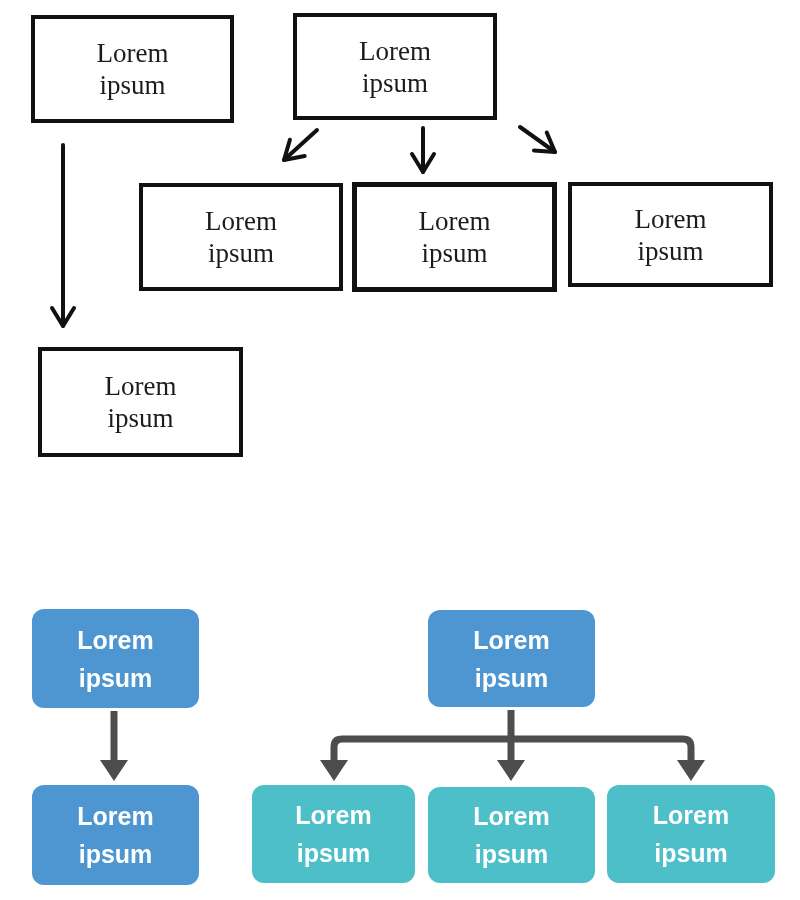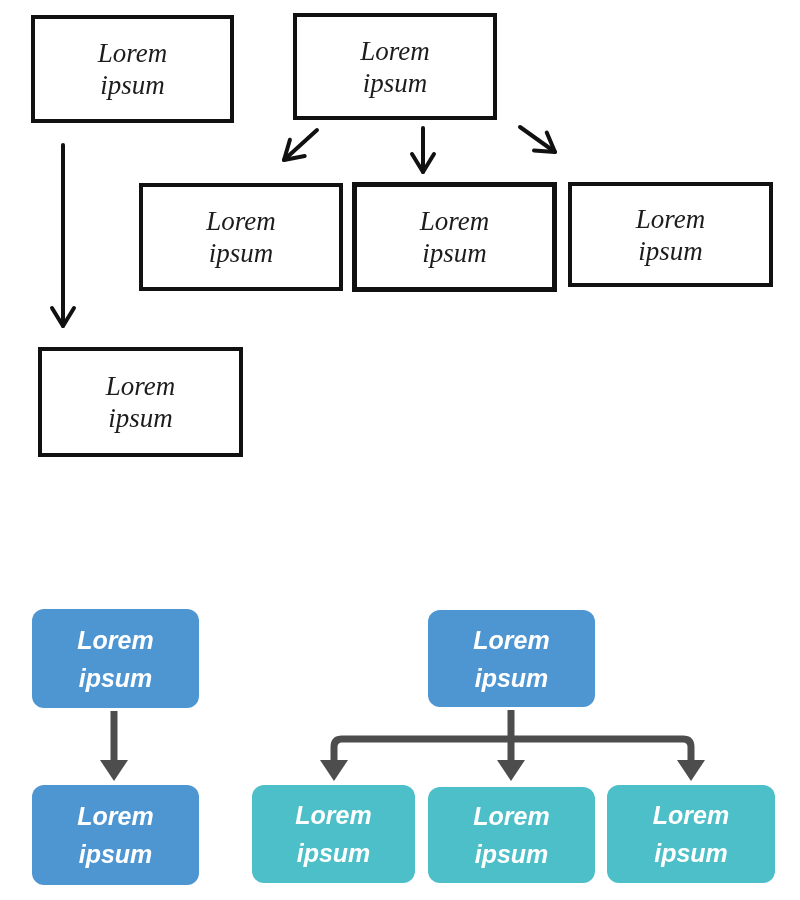--- a/index.html
+++ b/index.html
@@ -7,21 +7,20 @@
     padding: 0;
     background: #ffffff;
   }
   .canvas {
     position: relative;
     width: 800px;
     height: 900px;
     background: #ffffff;
     overflow: hidden;
     font-family: "Liberation Sans", sans-serif;
-    font-style: italic;
   }
   .overlay {
     position: absolute;
     left: 0;
     top: 0;
     width: 800px;
     height: 900px;
     pointer-events: none;
   }
   

